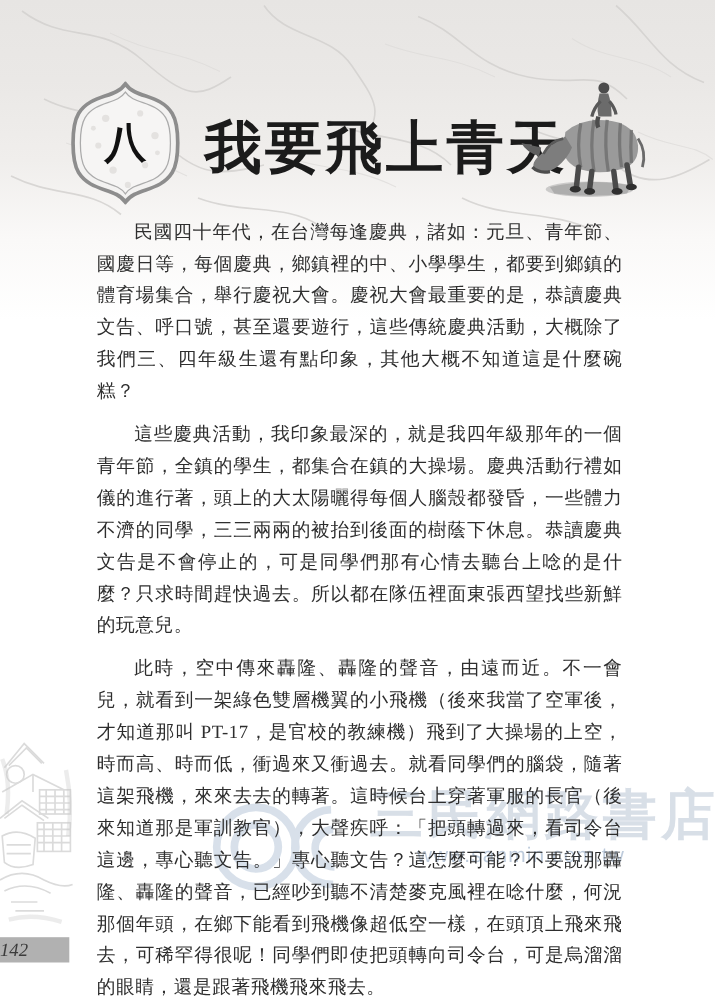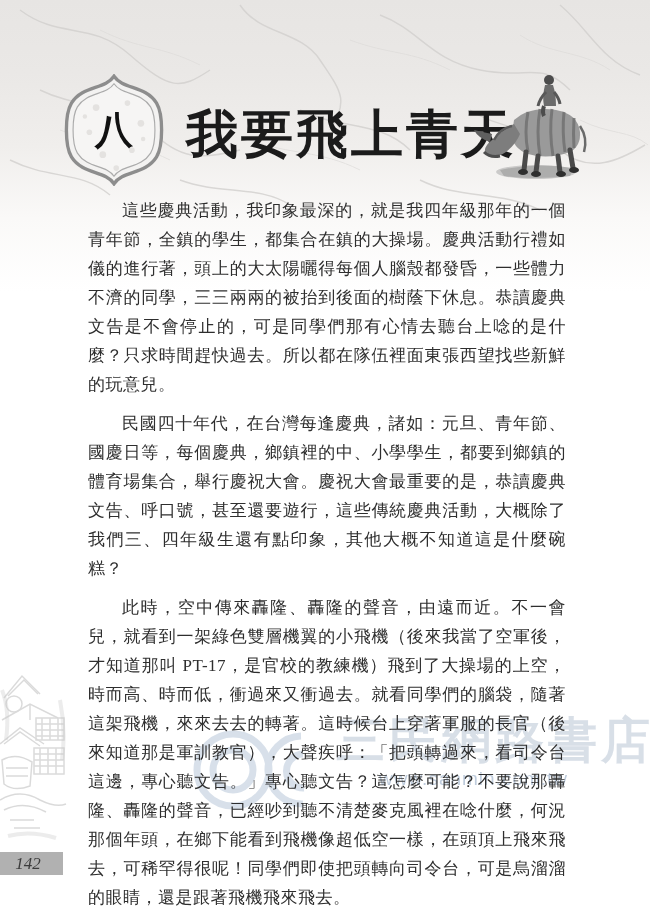--- a/index.html
+++ b/index.html
@@ -66,21 +66,21 @@
   .wm-logo { position: absolute; left: 0; top: 28px; opacity: 0.55; }
   
   .village {
     position: absolute; left: 0; top: 660px; width: 68px; height: 196px;
     z-index: 1;
   }
   
   .pagenum-band {
     position: absolute; left: 0; top: 852px; width: 63px; height: 23px;
     background: #b1b1b1; z-index: 2;
-    display: flex; align-items: center; justify-content: center;
+    display: flex; align-items: center; justify-content: flex-start;
     padding-right: 7px; box-sizing: border-box;
   }
   .pagenum {
     font-style: italic; font-size: 17px; color: #3c3c3c;
     font-family: "Liberation Serif", serif;
   }
 </style>
 </head>
 <body>
 
@@ -177,22 +177,22 @@
         <circle cx="42" cy="42" r="20"></circle>
         <path d="M110 8 A 34 34 0 1 0 112 76"></path>
         <path d="M112 26 A 17 17 0 1 0 113 60"></path>
       </g>
     </svg>
     <div class="wm-name">三民網路書店</div>
     <div class="wm-url">www.sanmin.com.tw</div>
   </div>
 
   <div class="body-text">
+    <p>民國四十年代，在台灣每逢慶典，諸如：元旦、青年節、國慶日等，每個慶典，鄉鎮裡的中、小學學生，都要到鄉鎮的體育場集合，舉行慶祝大會。慶祝大會最重要的是，恭讀慶典文告、呼口號，甚至還要遊行，這些傳統慶典活動，大概除了我們三、四年級生還有點印象，其他大概不知道這是什麼碗糕？</p>
     <p>這些慶典活動，我印象最深的，就是我四年級那年的一個青年節，全鎮的學生，都集合在鎮的大操場。慶典活動行禮如儀的進行著，頭上的大太陽曬得每個人腦殼都發昏，一些體力不濟的同學，三三兩兩的被抬到後面的樹蔭下休息。恭讀慶典文告是不會停止的，可是同學們那有心情去聽台上唸的是什麼？只求時間趕快過去。所以都在隊伍裡面東張西望找些新鮮的玩意兒。</p>
-    <p>民國四十年代，在台灣每逢慶典，諸如：元旦、青年節、國慶日等，每個慶典，鄉鎮裡的中、小學學生，都要到鄉鎮的體育場集合，舉行慶祝大會。慶祝大會最重要的是，恭讀慶典文告、呼口號，甚至還要遊行，這些傳統慶典活動，大概除了我們三、四年級生還有點印象，其他大概不知道這是什麼碗糕？</p>
     <p>此時，空中傳來轟隆、轟隆的聲音，由遠而近。不一會兒，就看到一架綠色雙層機翼的小飛機（後來我當了空軍後，才知道那叫 PT-17，是官校的教練機）飛到了大操場的上空，時而高、時而低，衝過來又衝過去。就看同學們的腦袋，隨著這架飛機，來來去去的轉著。這時候台上穿著軍服的長官（後來知道那是軍訓教官），大聲疾呼：「把頭轉過來，看司令台這邊，專心聽文告。」專心聽文告？這怎麼可能？不要說那轟隆、轟隆的聲音，已經吵到聽不清楚麥克風裡在唸什麼，何況那個年頭，在鄉下能看到飛機像超低空一樣，在頭頂上飛來飛去，可稀罕得很呢！同學們即使把頭轉向司令台，可是烏溜溜的眼睛，還是跟著飛機飛來飛去。</p>
   </div>
 
   <svg class="village" viewBox="0 0 68 196" xmlns="http://www.w3.org/2000/svg">
     <g opacity="0.55" stroke="#bdbdbd" fill="none" stroke-width="1.5">
       <path d="M4 38 L 22 16 L 40 34"></path>
       <path d="M8 36 L 24 20 L 38 34"></path>
       <circle cx="14" cy="44" r="8"></circle>
       <path d="M2 60 L 30 44 L 58 58"></path>
       <path d="M30 44 L 30 60"></path>

